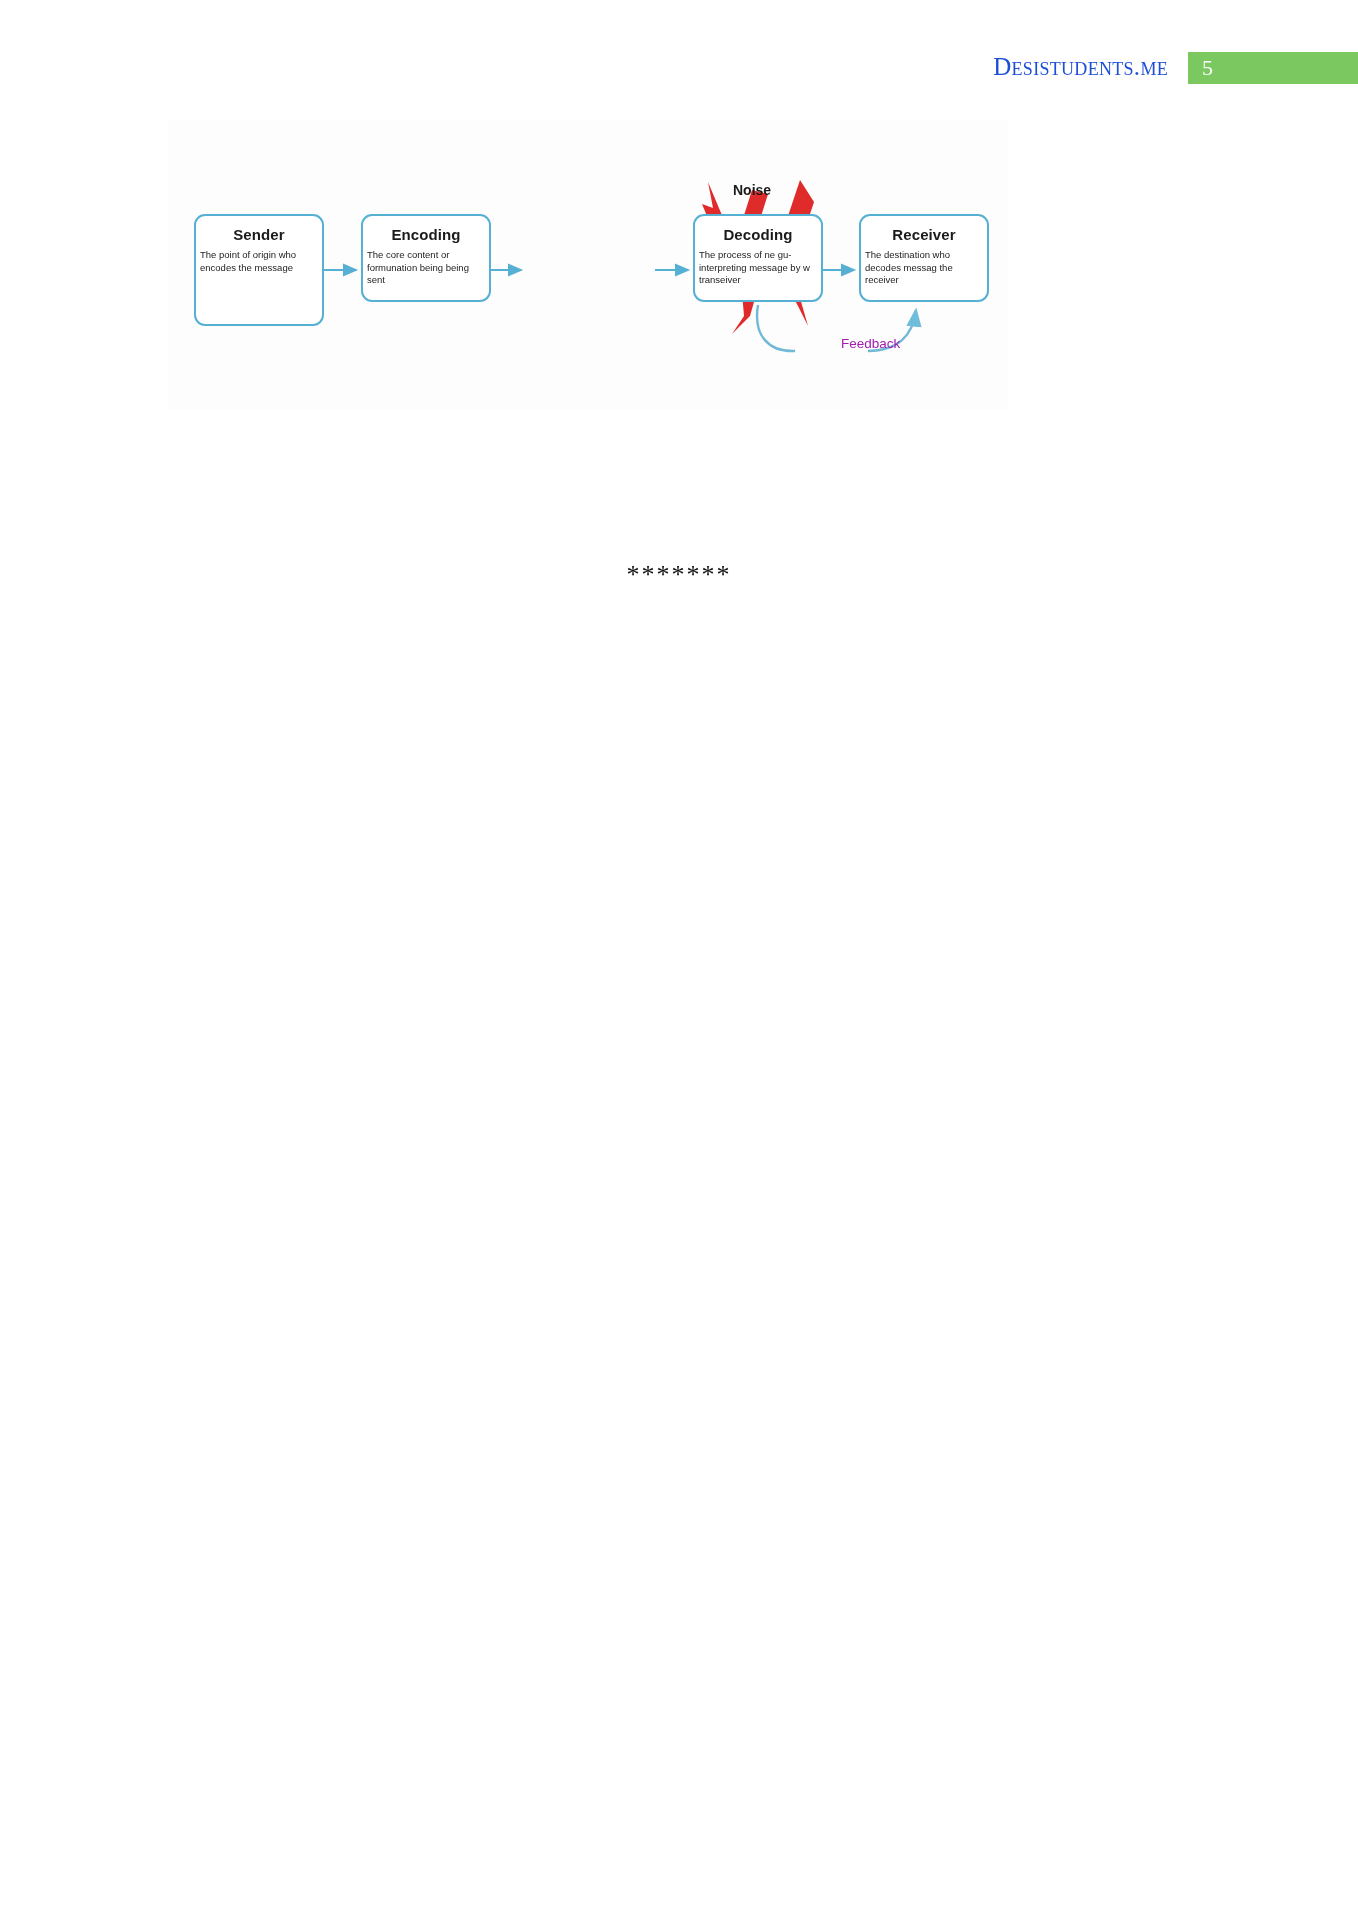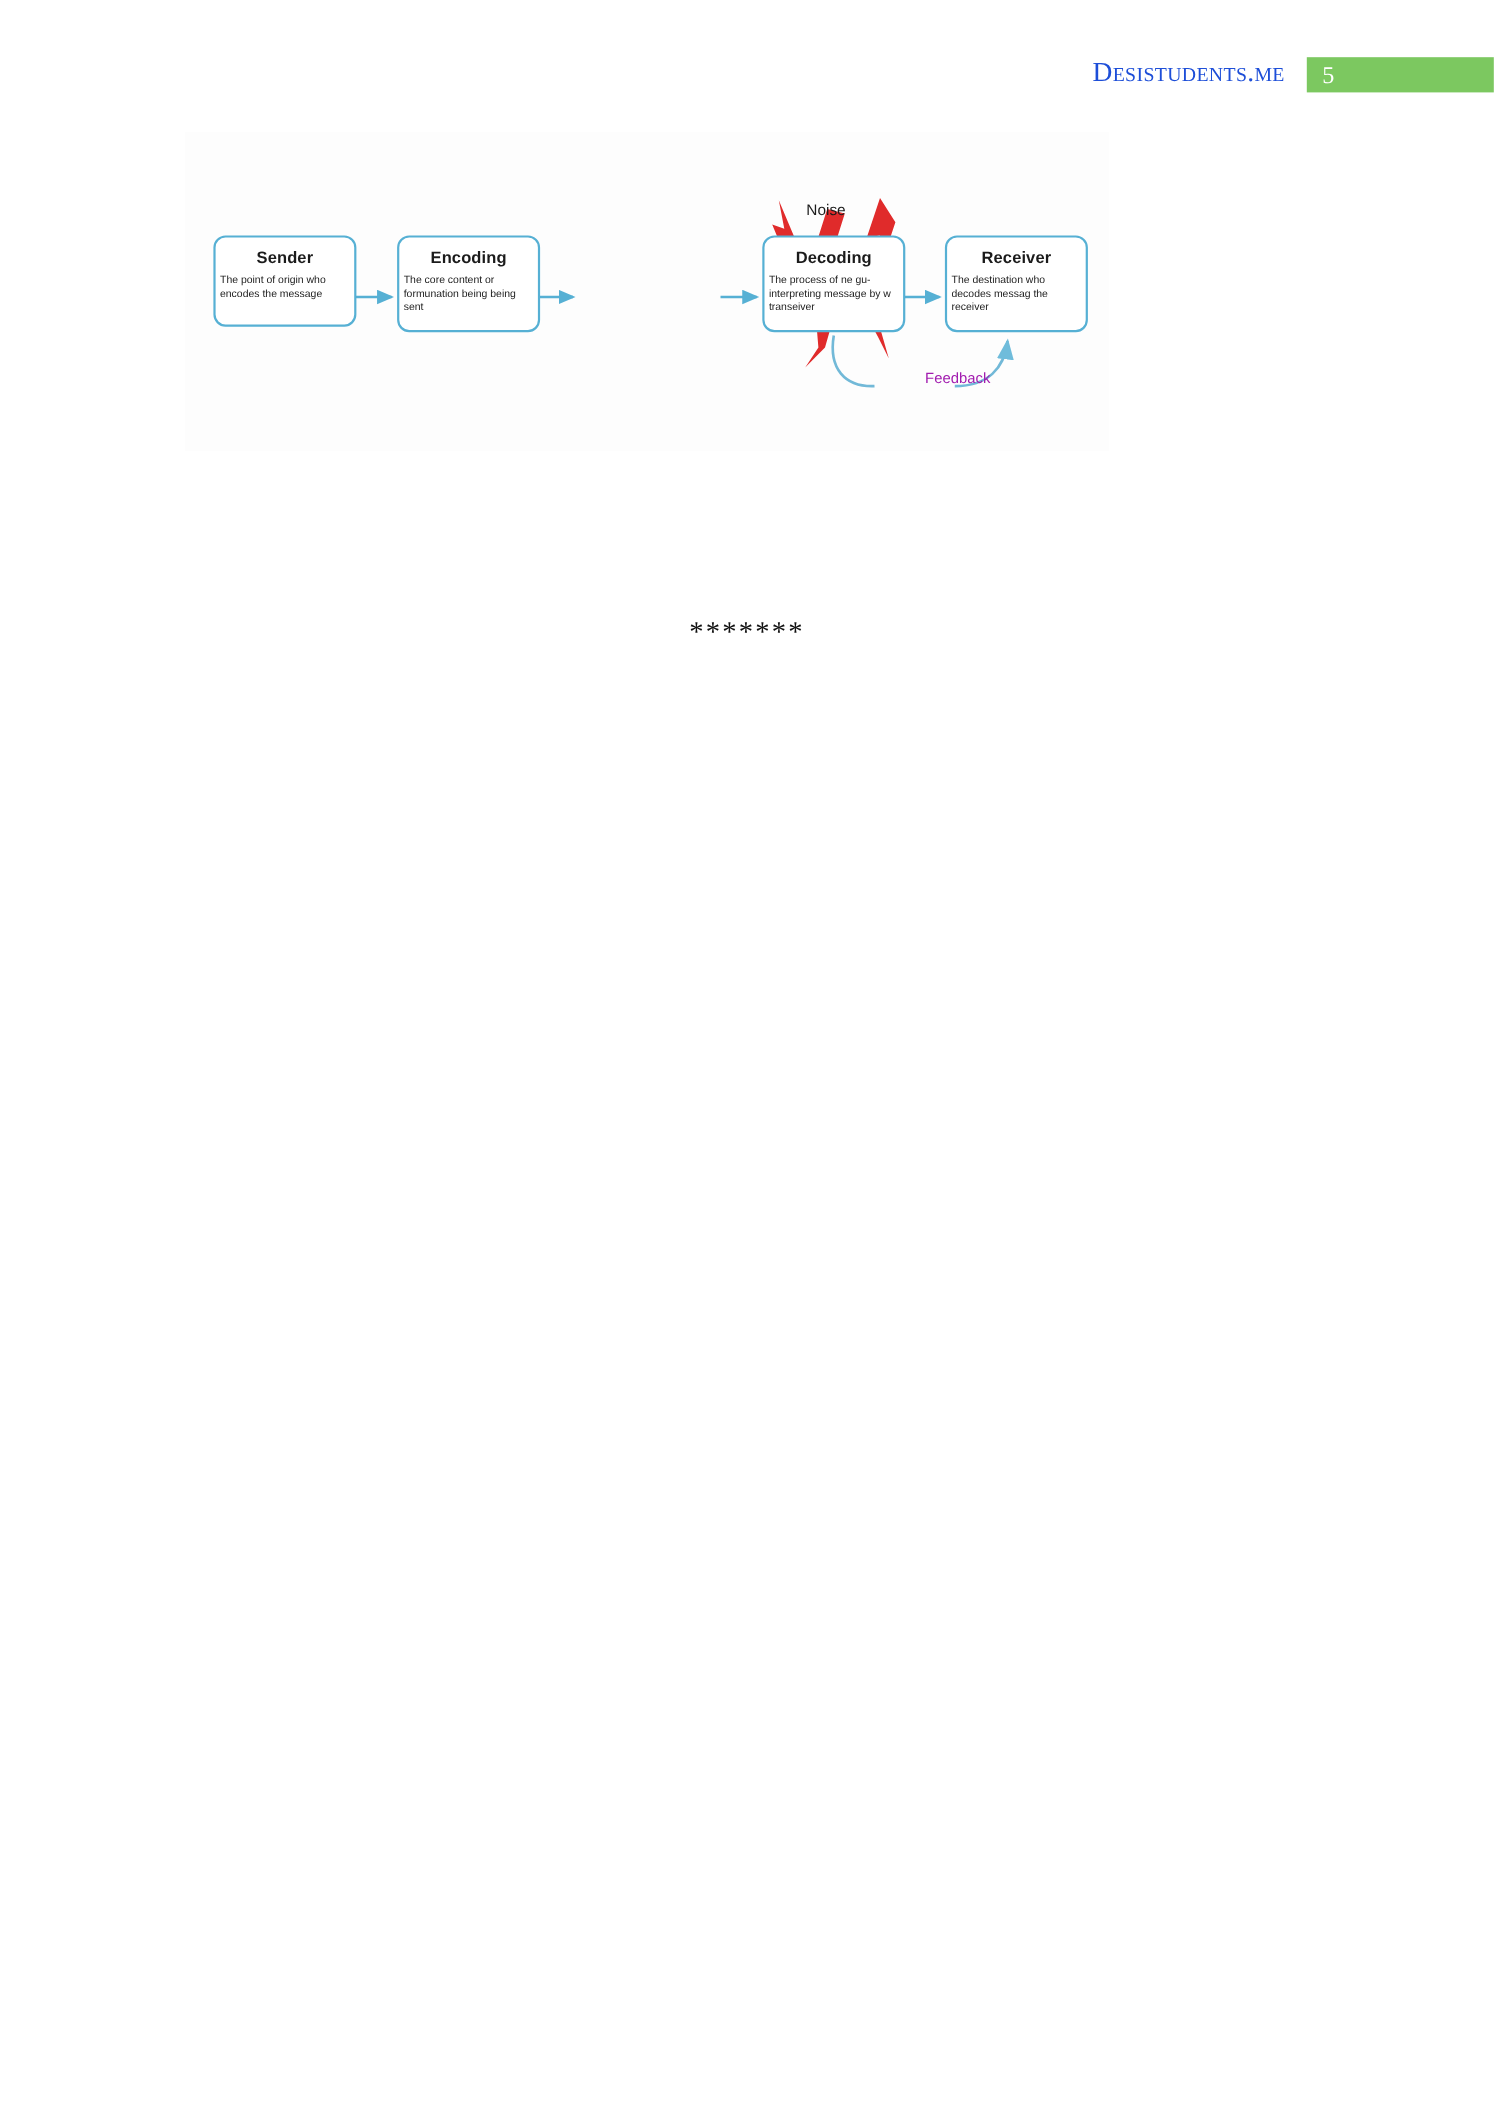--- a/index.html
+++ b/index.html
@@ -97,21 +97,21 @@
     top: 33px;
     text-align: left;
     font-size: 9.5px;
     line-height: 12.5px;
     color: #222222;
   }
 
   .label-noise {
     position: absolute;
     font-size: 14px;
-    font-weight: normal;
+    font-weight: bold;
     color: #1b1b1b;
     white-space: nowrap;
   }
   .label-feedback {
     position: absolute;
     font-size: 13.5px;
     font-weight: normal;
     color: #a21caf;
     white-space: nowrap;
     padding-left: 37px;
@@ -182,21 +182,21 @@
                L576,196 L564,214 L582,196 L590,168 L602,140 L588,142
                L604,104 L590,106 L600,74 Z"></path>
     </g>
     <g fill="#e02b2b">
       <path d="M632,60 L620,96 L632,94 L614,132 L628,128 L616,160
                L630,186 L640,206 L632,178 L646,150 L632,152 L648,114
                L634,118 L646,82 Z"></path>
     </g>
   </svg>
 
-  <div class="node-box" style="left:26px; top:94px; width:130px; height:83px;">
+  <div class="node-box" style="left:26px; top:94px; width:130px; height:112px;">
     <div class="node-title">Sender</div>
     <div class="node-desc">The point of origin who encodes the message</div>
   </div>
 
   <div class="node-box" style="left:193px; top:94px; width:130px; height:88px;">
     <div class="node-title">Encoding</div>
     <div class="node-desc">The core content or formunation being being sent</div>
   </div>
 
 

